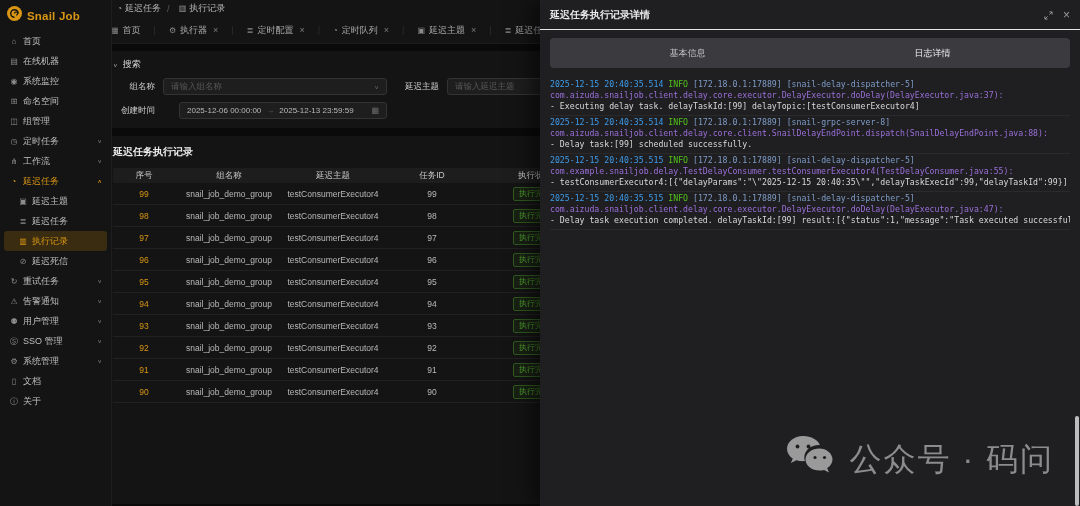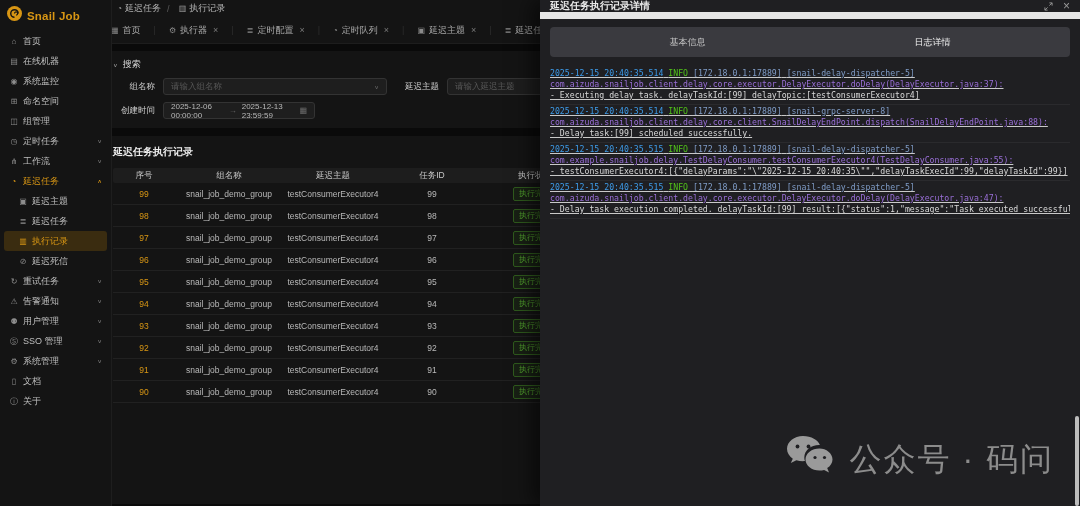--- a/index.html
+++ b/index.html
@@ -44,49 +44,49 @@
   .search-head .s-chev { font-size:6.5px; color:#9a9a9a; transform:scaleY(.8); }
   .frow { display:flex; align-items:center; margin-bottom:7px; }
   .frow:last-child { margin-bottom:0; }
   .flabel { width:42px; text-align:right; font-size:8.5px; color:#cfcfcf; margin-right:8px; flex:0 0 auto; white-space:nowrap; }
   .fake-select, .fake-input, .fake-range { height:17px; background:#1e1e1e; border:1px solid #333; border-radius:3px; display:flex; align-items:center; padding:0 7px; font-size:8.5px; }
   .placeholder { color:#585858; }
   .fake-select { width:224px; justify-content:space-between; cursor:pointer; }
   .fake-select .sel-chev { font-size:6.5px; color:#666; transform:scaleY(.8); }
   .flabel.second { width:auto; margin-left:18px; }
   .fake-input { width:300px; }
-  .fake-range { width:152px; gap:5px; color:#b9b9b9; font-size:8px; cursor:pointer; }
+  .fake-range { width:208px; gap:5px; color:#b9b9b9; font-size:8px; cursor:pointer;margin-left:16px; }
   .fake-range .r-arrow { color:#666; }
   .fake-range .r-cal { color:#6e6e6e; font-size:8px; margin-left:auto; }
 
   .table-card { padding:7px 10px; height:368px; }
   .card-title { font-size:10px; font-weight:bold; color:#ececec; margin:2px 0 9px; }
   .thead { display:flex; align-items:center; height:15px; background:#1d1d1d; border-radius:2px; font-size:8.5px; color:#c9c9c9; }
   .trow { display:flex; align-items:center; height:22px; border-bottom:1px solid #212121; font-size:8.5px; color:#b9b9b9; }
   .cell { text-align:center; flex:0 0 auto; overflow:hidden; white-space:nowrap; }
   [data-col="seq"]    { width:62px; }
   [data-col="group"]  { width:108px; }
   [data-col="topic"]  { width:100px; }
   [data-col="task"]   { width:98px; }
   [data-col="status"] { width:108px; }
   .trow [data-col="seq"] { color:#d89614; }
   .badge { display:inline-block; font-size:8px; color:#4f9c2c; border:1px solid #2f5a1d; background:rgba(82,196,26,.07); border-radius:2px; padding:1px 5px; line-height:10px; }
 
   
   .drawer { position:absolute; left:540px; top:0; width:540px; height:506px; background:#1f1f22; box-shadow:-8px 0 20px rgba(0,0,0,.55); z-index:10; }
-  .drawer-head { height:19px; display:flex; align-items:center; padding:0 10px; border-bottom:7px solid #e5e5e5; }
+  .drawer-head { height:30px; display:flex; align-items:center; padding:0 10px; border-bottom:1px solid #e5e5e5; }
   .drawer-title { font-size:10px; font-weight:bold; color:#e9e9e9; }
   .dh-icons { margin-left:auto; display:flex; align-items:center; gap:10px; }
   .dh-close { font-size:12px; color:#9a9a9a; line-height:1; cursor:pointer; }
   .segmented { margin:8px 10px 6px; height:19px; background:#3a3a3f; border-radius:4px; display:flex; padding:15px; }
   .segment { flex:1; display:flex; align-items:center; justify-content:center; font-size:9px; color:#c6c6c6; border-radius:3px; cursor:pointer; }
   .segment.active { background:#737373; color:#f0f0f0; }
 
   .logs { padding:4px 10px; font-family:"DejaVu Sans Mono", monospace; font-size:8.2px; line-height:11px; }
-  .log-entry { padding:1px 0 3px; border-bottom:1px solid rgba(255,255,255,.05);text-decoration:underline; }
+  .log-entry { padding:1px 0 3px; border-bottom:1px solid rgba(255,255,255,.05); }
   .log-line { white-space:nowrap; overflow:hidden; }
   .lg-ts { color:#3d9be9; }
   .lg-level { color:#52c41a; }
   .lg-host { color:#7f9cc7; }
   .lg-thread { color:#7f9cc7; }
   .lg-loc { color:#9a6fd8; }
   .lg-msg { color:#d8d8d8; }
 
   .watermark { position:absolute; right:26px; bottom:20px; display:flex; align-items:center; gap:12px; color:#8c8c8c; font-size:32px; letter-spacing:2px; z-index:11;margin-top:30px; }
   .scrollbar-thumb { position:absolute; right:1px; top:416px; width:4px; height:90px; background:#bdbdbd; border-radius:2px; z-index:12; cursor:pointer; }

